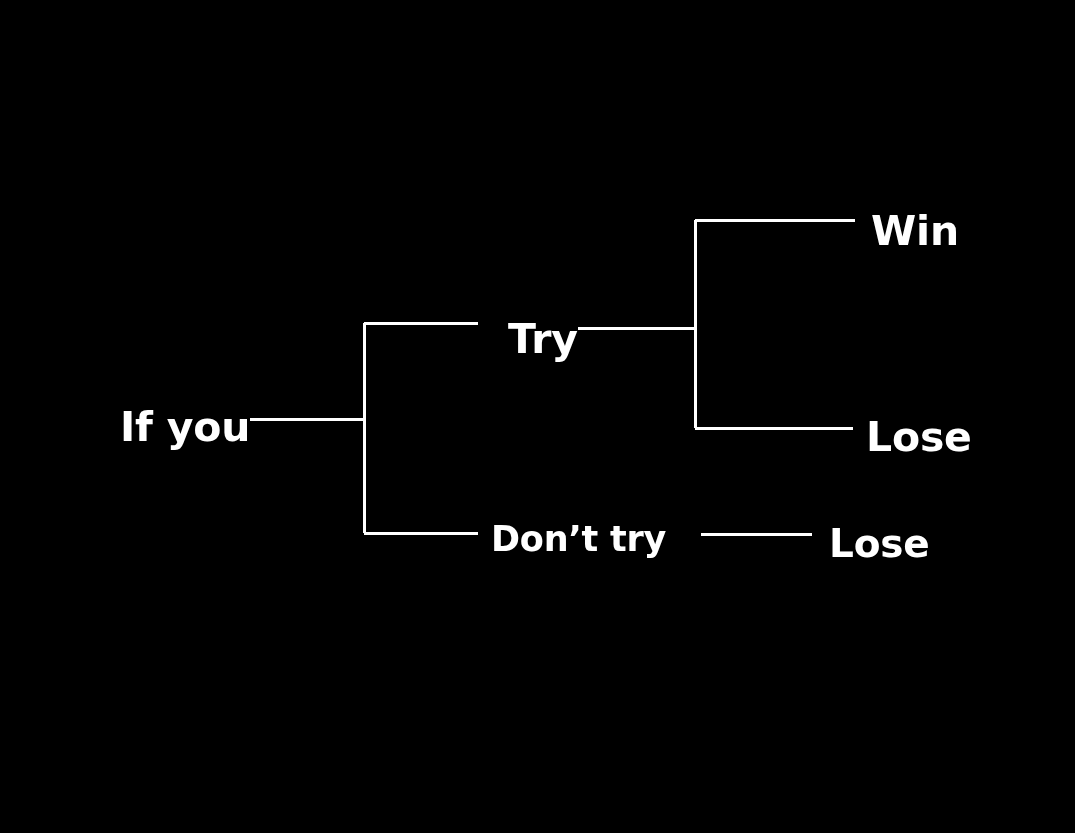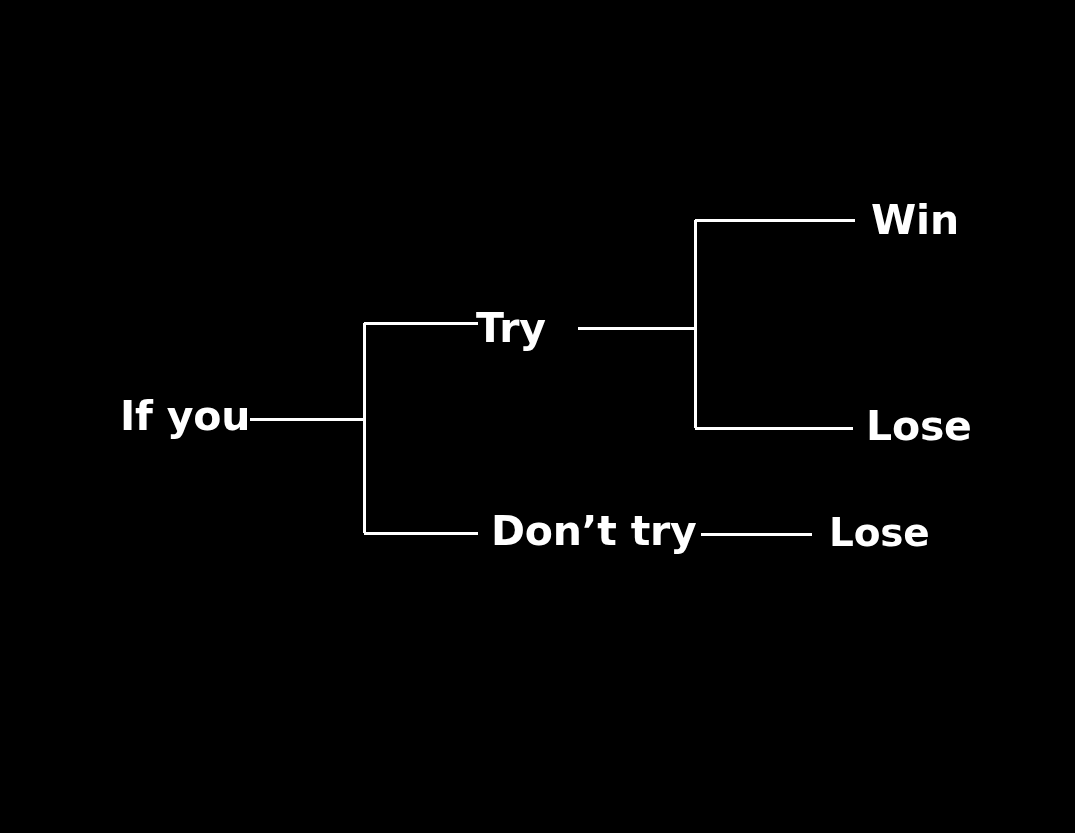--- a/index.html
+++ b/index.html
@@ -23,26 +23,27 @@
     height: 833px;
     pointer-events: none;
   }
   .node {
     position: absolute;
     color: #ffffff;
     font-weight: bold;
     white-space: nowrap;
     letter-spacing: -0.2px;
     line-height: 1;
+    margin-top: 11px;
   }
   
   #node-root   { left: 120px; top: 396px; font-size: 41px; }
   
-  #node-try    { left: 476px; top: 308px; font-size: 41px; }
-  #node-donttry{ left: 491px; top: 511px; font-size: 41px; text-align: center; }
+  #node-try    { left: 508px; top: 308px; font-size: 41px; }
+  #node-donttry{ left: 491px; top: 511px; font-size: 35px; text-align: center; }
   
   #node-win    { left: 871px; top: 200px; font-size: 41px; }
   #node-lose-a { left: 866px; top: 406px; font-size: 41px; }
   #node-lose-b { left: 829px; top: 513px; font-size: 39px; }
 </style>
 </head>
 <body>
 
 <div id="stage">
 

